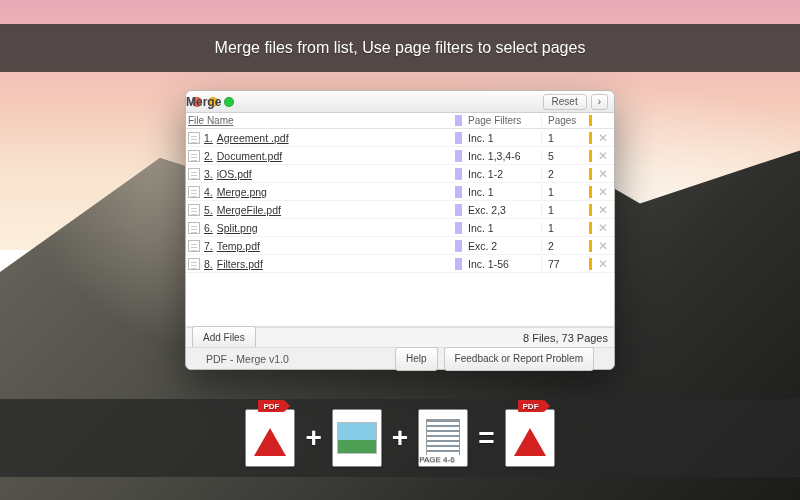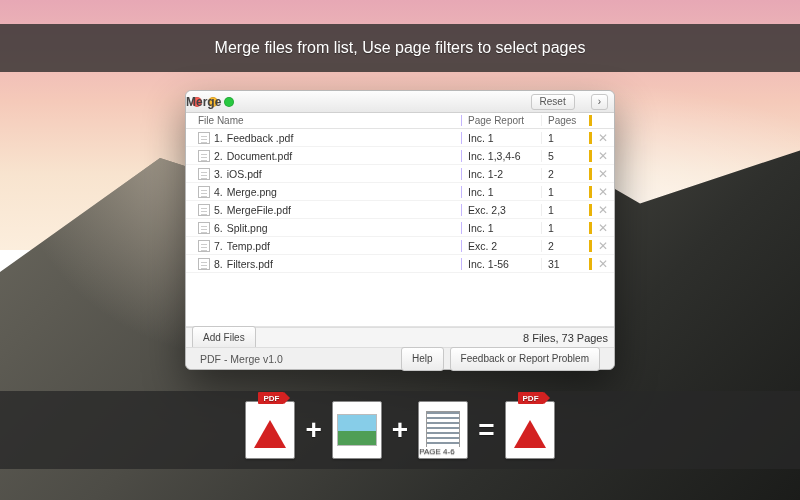--- a/index.html
+++ b/index.html
@@ -25,21 +25,21 @@
   
   .banner {
     position: absolute; left: 0; right: 0;
     background: rgba(40,40,40,0.78);
     color: #fff;
     display: flex; align-items: center; justify-content: center;
     font-size: 16px; font-weight: 500;
     text-shadow: 0 1px 1px rgba(0,0,0,0.4);
   }
   .banner.top { top: 24px; height: 48px; }
-  .banner.bottom { bottom: 31px; height: 78px; }
+  .banner.bottom { bottom: 23px; height: 78px; }
 
   
   .window {
     position: absolute;
     top: 90px; left: 50%; transform: translateX(-50%);
     width: 430px;
     background: #f5f5f5;
     border: 1px solid #b8b8b8;
     border-radius: 6px;
     box-shadow: 0 18px 40px rgba(0,0,0,0.45);
@@ -54,35 +54,35 @@
     border-radius: 6px 6px 0 0;
     padding: 0 6px;
     position: relative;
   }
   .traffic { display: flex; gap: 6px; }
   .dot { width: 10px; height: 10px; border-radius: 50%; border: 0.5px solid rgba(0,0,0,0.15); }
   .dot.red { background: #ff5f57; }
   .dot.yellow { background: #febc2e; }
   .dot.green { background: #28c840; }
   .title { position: absolute; left: 0; right: 8px; text-align: left; font-size: 12px; font-weight: 700; color: #444; pointer-events: none; }
-  .title-right { margin-left: auto; display: flex; gap: 16px; }
+  .title-right { margin-left: auto; display: flex; gap: 4px; }
   .tbtn {
     height: 16px; font-size: 10px; padding: 0 8px;
     background: linear-gradient(#ffffff, #ececec);
     border: 1px solid #c8c8c8; border-radius: 3px;
     display: inline-flex; align-items: center; justify-content: center;
     color: #555;
   }
   .tbtn.chevron { padding: 0 6px; }
 
   .headerrow {
     display: flex; height: 16px; background: #fff; border-bottom: 1px solid #e3e3e3;
     font-size: 10px; color: #666; align-items: center;
   }
-  .col-name { flex: 1; padding-left: 12px; border-right: 1px solid #c4b5fd; }
+  .col-name { flex: 1; padding-left: 2px; border-right: 7px solid #c4b5fd; text-decoration: underline; }
   .col-filter { width: 80px; padding-left: 6px; border-right: 1px solid #eee; }
   .col-pages { width: 50px; padding-left: 6px; border-right: 3px solid #eab308; }
   .col-del { width: 22px; }
 
   .rows { background: #fff; }
   .row {
     display: flex; align-items: center;
     height: 18px; font-size: 10.5px;
     border-bottom: 1px solid #f2f2f2;
     color: #333;
@@ -102,21 +102,21 @@
   }
   .blankrows { background: #fff; height: 54px; border-bottom: 1px solid #e3e3e3; }
 
   .footer1 {
     display: flex; align-items: center; height: 20px;
     padding: 0 6px; background: #f5f5f5; border-top: 1px solid #ddd;
   }
   .footer1 .spacer { flex: 1; }
   .footer2 {
     display: flex; align-items: center; height: 22px;
-    padding: 0 14px; background: #f0f0f0;
+    padding: 0 20px; background: #f0f0f0;
     border-top: 1px solid #ddd;
     border-radius: 0 0 6px 6px;
     font-size: 10.5px; color: #555;
   }
   .footer2 .spacer { flex: 1; }
   .btn {
     height: 24px; font-size: 10px; padding: 0 10px;
     background: linear-gradient(#ffffff, #ececec);
     border: 1px solid #c8c8c8; border-radius: 3px;
     display: inline-flex; align-items: center; justify-content: center;
@@ -193,31 +193,31 @@
     <div class="title-right">
       <span class="tbtn">Reset</span>
       <span class="tbtn chevron">
         <span>›</span>
       </span>
     </div>
   </div>
 
   <div class="headerrow">
     <div class="col-name">File Name</div>
-    <div class="col-filter">Page Report</div>
+    <div class="col-filter">Page Filters</div>
     <div class="col-pages">Pages</div>
     <div class="col-del"></div>
   </div>
 
   <div class="rows" id="rows">
       <div class="row">
         <div class="col-name">
           <span class="docicon"></span>
           <span>1.</span> 
-          <span>Feedback .pdf</span>
+          <span>Agreement .pdf</span>
         </div>
         <div class="col-filter">Inc. 1</div>
         <div class="col-pages">1</div>
         <div class="xbtn">✕</div>
       </div>
       <div class="row">
         <div class="col-name">
           <span class="docicon"></span>
           <span>2.</span> 
           <span>Document.pdf</span>
@@ -276,21 +276,21 @@
         <div class="col-pages">2</div>
         <div class="xbtn">✕</div>
       </div>
       <div class="row">
         <div class="col-name">
           <span class="docicon"></span>
           <span>8.</span> 
           <span>Filters.pdf</span>
         </div>
         <div class="col-filter">Inc. 1-56</div>
-        <div class="col-pages">31</div>
+        <div class="col-pages">77</div>
         <div class="xbtn">✕</div>
       </div>
     </div>
   <div class="blankrows"></div>
 
   <div class="footer1">
     <span class="btn">Add Files</span>
     <span class="spacer"></span>
     <span>8 Files, 73 Pages</span>
   </div>

